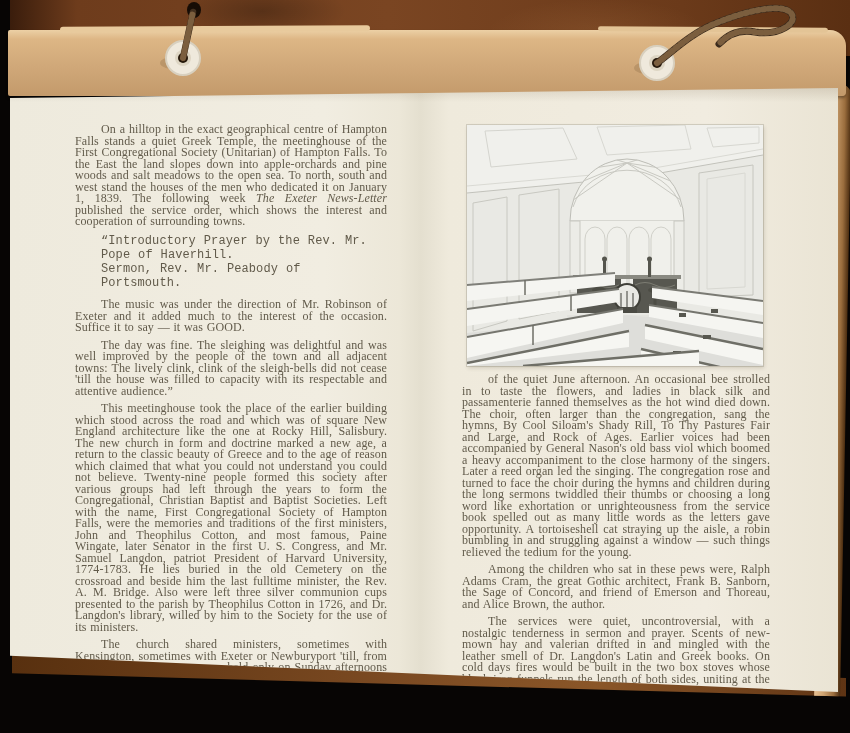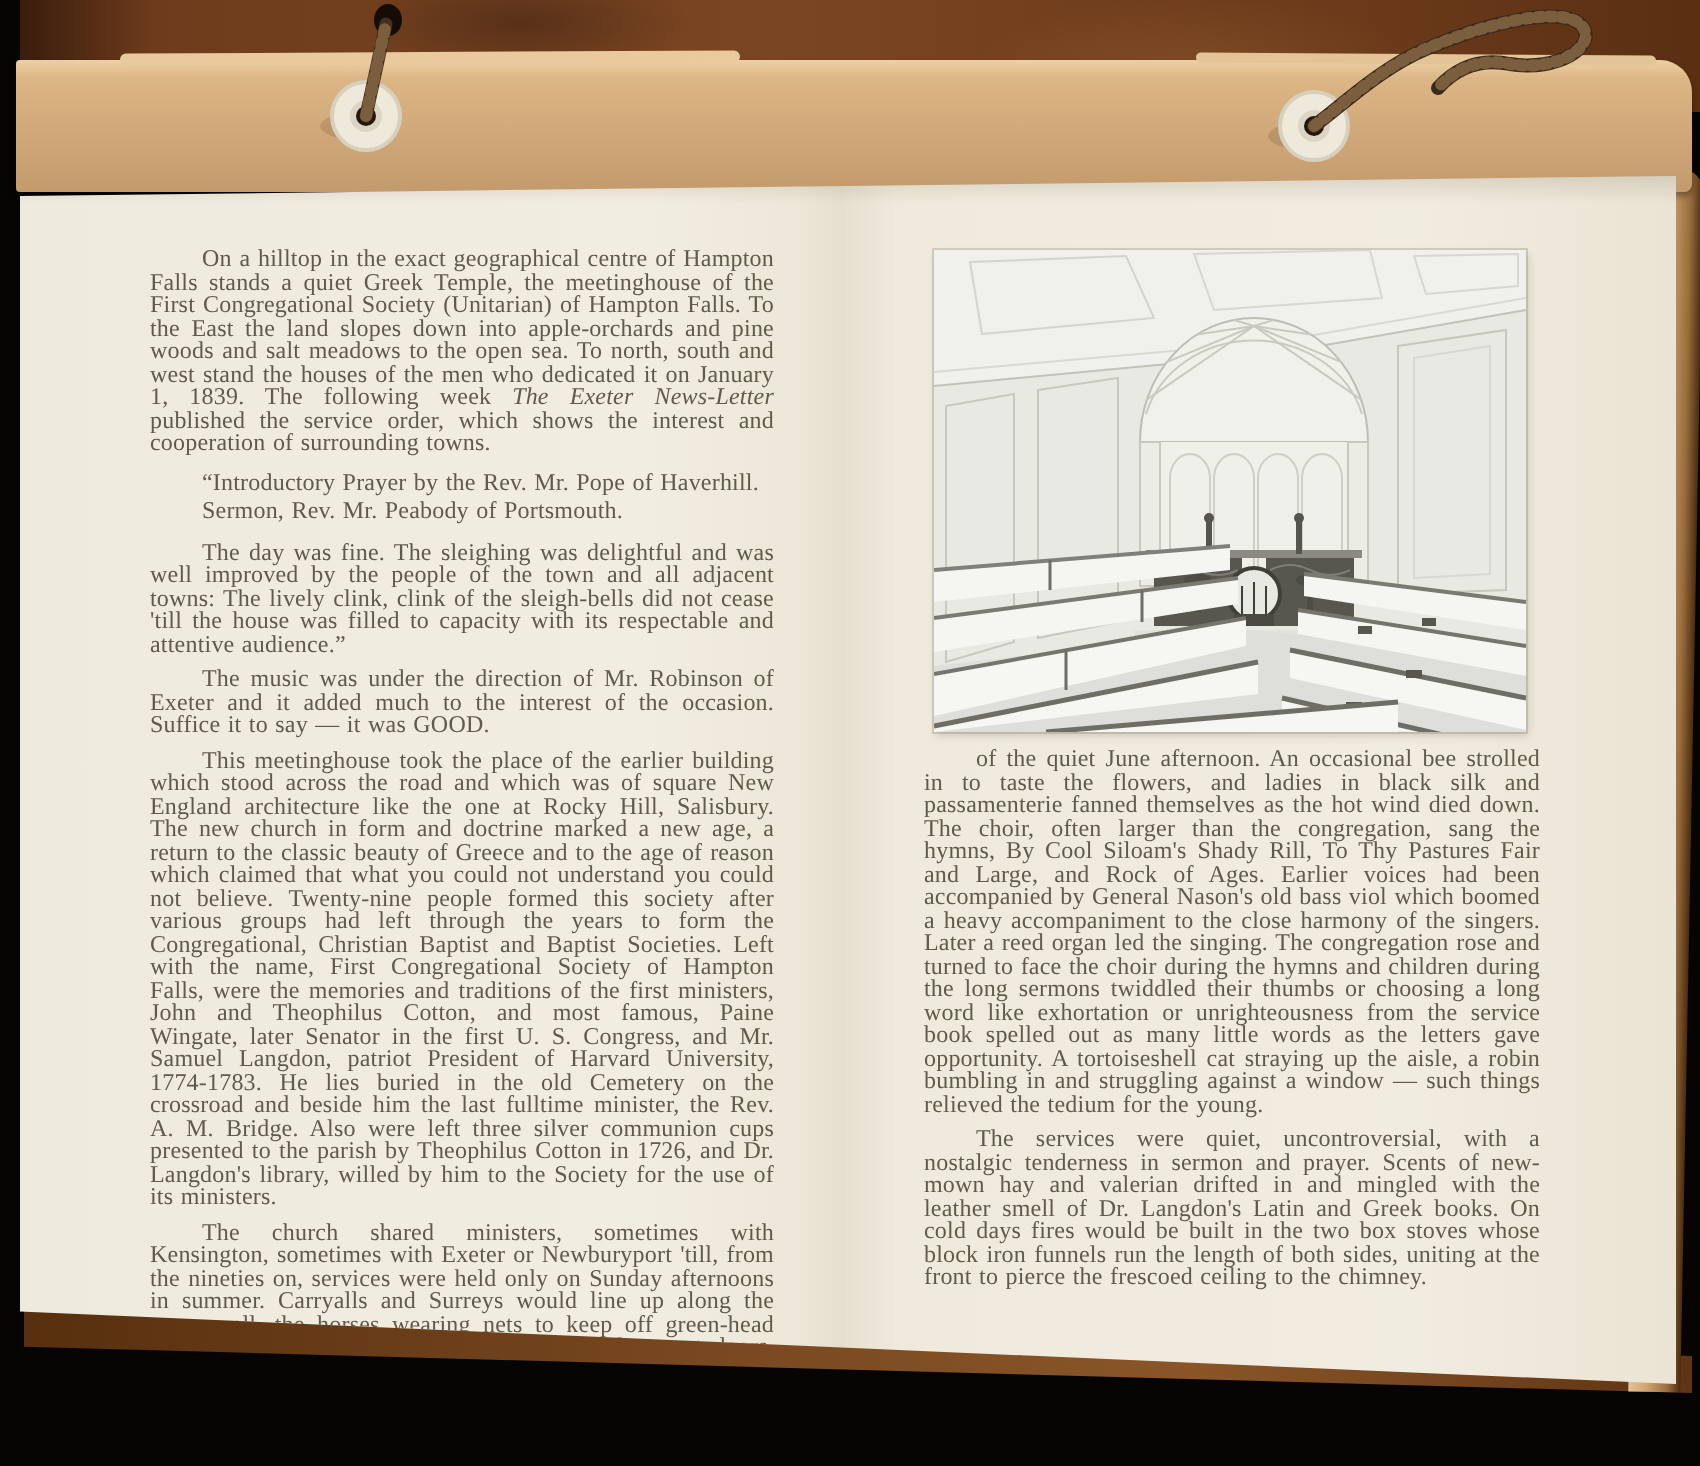--- a/index.html
+++ b/index.html
@@ -58,21 +58,21 @@
       linear-gradient(90deg,#eeeadd 0%,#f1edE1 38%,#ece7d8 47%,#e4dfcf 49.6%,#efeadc 53%,#f1ece0 84%,#eae4d4 100%);
   }
   .page-text{
     position:absolute;color:#615a4a;font-size:12px;line-height:11.5px;
     text-align:justify;word-spacing:.6px;letter-spacing:.1px;
   }
   .page-text p{margin:0 0 6px 0;text-indent:26px;}
   .page-text p:last-child{margin-bottom:0;}
   .lp{left:65px;top:36px;width:312px;}
   .rp{left:452px;top:286px;width:308px;}
-  .service{margin:3px 0 9px 0;}
+  .service{margin:3px 0 9px 0;font-family:Liberation Mono, monospace;}
   .service div{padding-left:26px;line-height:14.2px;text-align:left;}
   .it{font-style:italic;}
 
   .photo{
     position:absolute;left:457px;top:37px;width:296px;height:241px;
     box-shadow:0 0 0 1px rgba(120,115,100,.25), 1px 2px 4px rgba(60,50,30,.18);
     background:#e9e9e4;
   }
 
   .binding{position:absolute;left:0;top:0;pointer-events:none;}
@@ -92,22 +92,22 @@
   </div>
 
   <div class="spread">
 
     <div class="page-text lp">
       <p><span>On a hilltop in the exact geographical centre of Hampton Falls stands a quiet Greek Temple, the meetinghouse of the First Congregational Society (Unitarian) of Hampton Falls. To the East the land slopes down into apple-orchards and pine woods and salt meadows to the open sea. To north, south and west stand the houses of the men who dedicated it on January 1, 1839. The following week </span><span class="it">The Exeter News-Letter</span><span> published the service order, which shows the interest and cooperation of surrounding towns.</span></p>
       <div class="service">
         <div>“Introductory Prayer by the Rev. Mr. Pope of Haverhill.</div>
         <div>Sermon, Rev. Mr. Peabody of Portsmouth.</div>
       </div>
+      <p>The music was under the direction of Mr. Robinson of Exeter and it added much to the interest of the occasion. Suffice it to say — it was GOOD.</p>
       <p>The day was fine. The sleighing was delightful and was well improved by the people of the town and all adjacent towns: The lively clink, clink of the sleigh-bells did not cease 'till the house was filled to capacity with its respectable and attentive audience.”</p>
-      <p>The music was under the direction of Mr. Robinson of Exeter and it added much to the interest of the occasion. Suffice it to say — it was GOOD.</p>
       <p>This meetinghouse took the place of the earlier building which stood across the road and which was of square New England architecture like the one at Rocky Hill, Salisbury. The new church in form and doctrine marked a new age, a return to the classic beauty of Greece and to the age of reason which claimed that what you could not understand you could not believe. Twenty-nine people formed this society after various groups had left through the years to form the Congregational, Christian Baptist and Baptist Societies. Left with the name, First Congregational Society of Hampton Falls, were the memories and traditions of the first ministers, John and Theophilus Cotton, and most famous, Paine Wingate, later Senator in the first U. S. Congress, and Mr. Samuel Langdon, patriot President of Harvard University, 1774-1783. He lies buried in the old Cemetery on the crossroad and beside him the last fulltime minister, the Rev. A. M. Bridge. Also were left three silver communion cups presented to the parish by Theophilus Cotton in 1726, and Dr. Langdon's library, willed by him to the Society for the use of its ministers.</p>
       <p>The church shared ministers, sometimes with Kensington, sometimes with Exeter or Newburyport 'till, from the nineties on, services were held only on Sunday afternoons in summer. Carryalls and Surreys would line up along the stone wall, the horses wearing nets to keep off green-head flies, and small family groups would enter the great doors. The frescoed walls that seemed paneled, the faded green of carpet and hangings and cushions, the roses on the small white tables by the pulpit all seemed a part</p>
     </div>
 
     <svg class="photo" viewBox="0 0 296 241" preserveAspectRatio="none">
       <rect width="296" height="241" fill="#e9e9e4"></rect>
 
       <polygon points="0,0 296,0 296,30 170,52 0,68" fill="#f0f0ec"></polygon>
       <path d="M0,68 L170,52 L296,30" stroke="#c2c2bb" stroke-width="1" fill="none"></path>
       <path d="M0,61 L170,46 L296,24" stroke="#d9d9d3" stroke-width="1" fill="none"></path>
@@ -206,20 +206,21 @@
             <rect x="206" y="226" width="8" height="4"></rect>
           </g>
       </g>
 
       <polygon points="56,241 232,226 232,241" fill="#f6f6f2"></polygon>
         <path d="M56,241 L232,226" stroke="#6e6e66" stroke-width="2.5" fill="none"></path>
     </svg>
 
     <div class="page-text rp">
       <p>of the quiet June afternoon. An occasional bee strolled in to taste the flowers, and ladies in black silk and passamenterie fanned themselves as the hot wind died down. The choir, often larger than the congregation, sang the hymns, By Cool Siloam's Shady Rill, To Thy Pastures Fair and Large, and Rock of Ages. Earlier voices had been accompanied by General Nason's old bass viol which boomed a heavy accompaniment to the close harmony of the singers. Later a reed organ led the singing. The congregation rose and turned to face the choir during the hymns and children during the long sermons twiddled their thumbs or choosing a long word like exhortation or unrighteousness from the service book spelled out as many little words as the letters gave opportunity. A tortoiseshell cat straying up the aisle, a robin bumbling in and struggling against a window — such things relieved the tedium for the young.</p>
+      <p>Among the children who sat in these pews were, Ralph Adams Cram, the great Gothic architect, Frank B. Sanborn, the Sage of Concord, and friend of Emerson and Thoreau, and Alice Brown, the author.</p>
       <p>The services were quiet, uncontroversial, with a nostalgic tenderness in sermon and prayer. Scents of new-mown hay and valerian drifted in and mingled with the leather smell of Dr. Langdon's Latin and Greek books. On cold days fires would be built in the two box stoves whose block iron funnels run the length of both sides, uniting at the front to pierce the frescoed ceiling to the chimney.</p>
     </div>
   </div>
 
   <svg class="binding" width="850" height="130" viewBox="0 0 850 130">
 
     <ellipse cx="180" cy="63" rx="20" ry="7" fill="rgba(60,40,15,.15)"></ellipse>
     <circle cx="183" cy="58" r="17" fill="#efe9dc"></circle>
     <circle cx="183" cy="58" r="17" fill="none" stroke="#d8d0bf" stroke-width="2"></circle>
     <circle cx="183" cy="58" r="8" fill="#ddd5c3"></circle>

